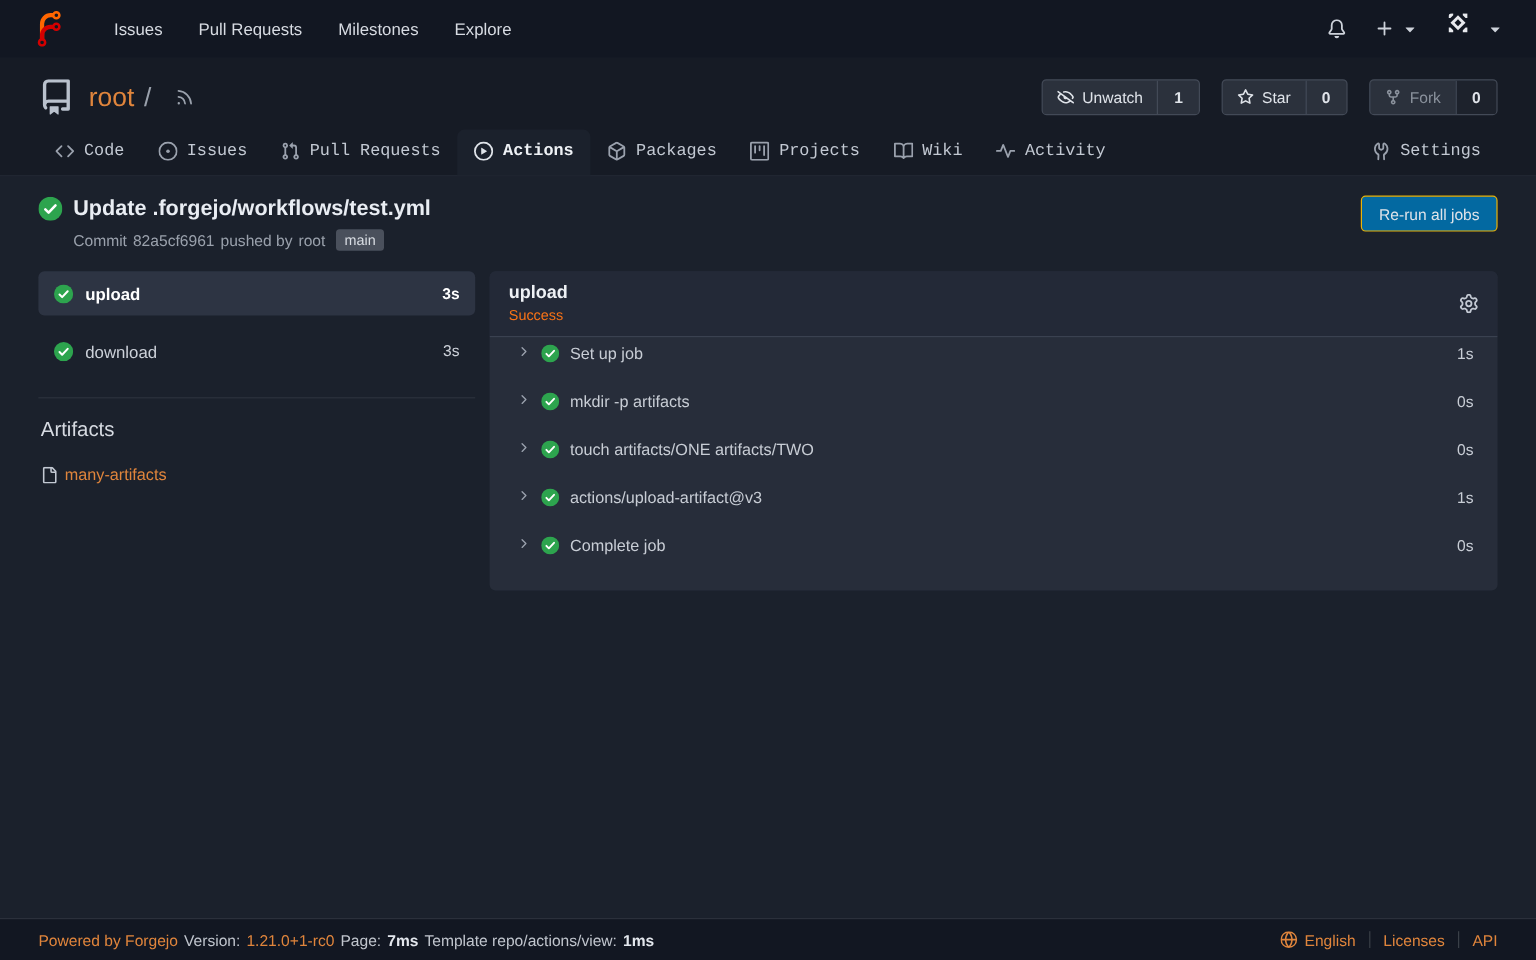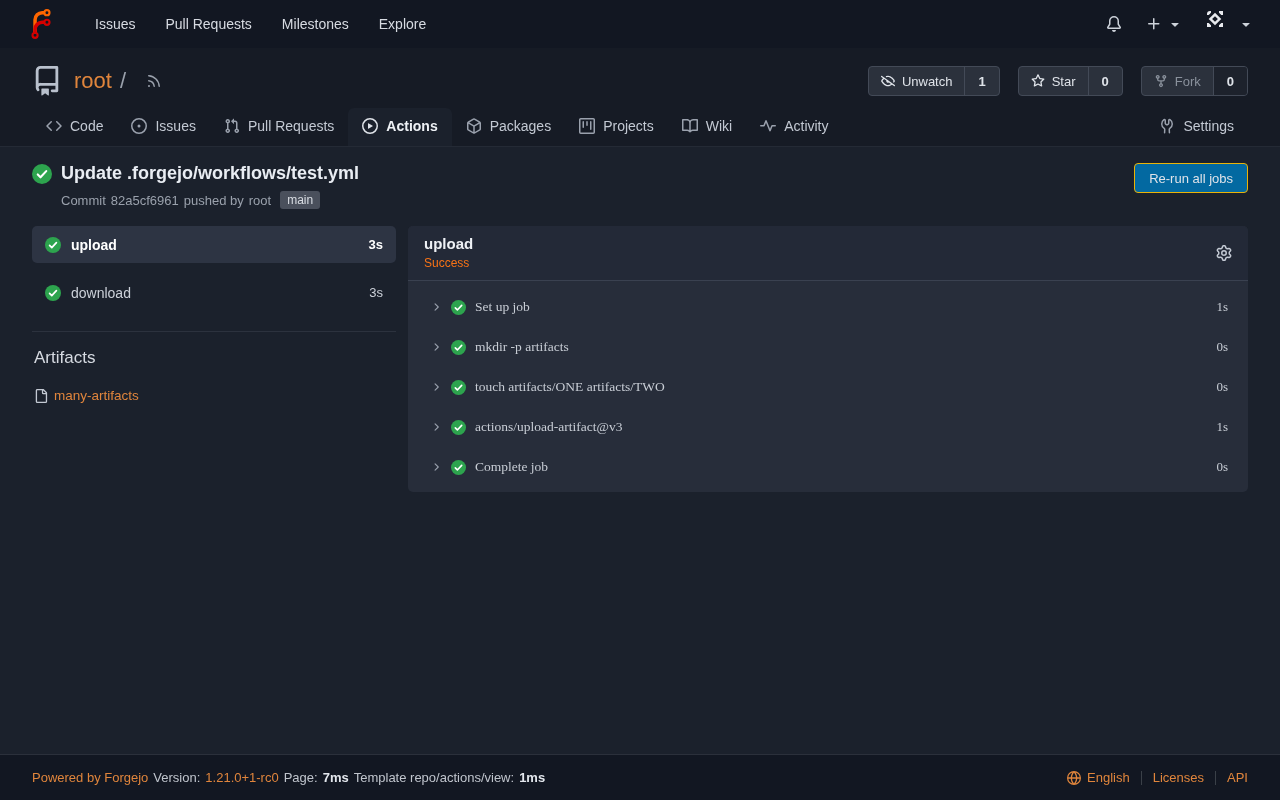--- a/index.html
+++ b/index.html
@@ -34,21 +34,21 @@
   .rss-icon { width:16px; height:16px; fill:#9aa1ac; margin-left:12px; }
   .repo-actions { margin-left:auto; display:flex; gap:18px; }
   .btn-group { display:flex; align-items:stretch; height:30px; background:#2b313c; border:1px solid #434a57; border-radius:4px; overflow:hidden; font-size:13px; color:#dfe3e9; }
   .btn-main { display:flex; align-items:center; gap:7px; padding:0 12px; }
   .btn-main svg { width:14px; height:14px; fill:currentColor; }
   .btn-count { display:flex; align-items:center; padding:0 13px; border-left:1px solid #434a57; font-weight:700; }
   .btn-group.disabled .btn-main { color:#8a919c; }
   .btn-group.disabled .btn-count { background:#1d222c; }
 
   
-  .repo-tabs { display:flex; align-items:flex-end; margin-top:12px; }
+  .repo-tabs { display:flex; align-items:flex-end; margin-top:12px;font-family:Liberation Mono, monospace; }
   .tab { display:flex; align-items:center; gap:8px; padding:10px 14px 12px; font-size:14px; color:#c3c9d3; }
   .tab svg { width:16px; height:16px; fill:#9aa1ad; }
   .tab.active { background:#1b212c; border-radius:6px 6px 0 0; color:#eef1f5; font-weight:700; }
   .tab.active svg { fill:#dfe3e9; }
   .tab-spacer { flex:1; }
 
   
   .main { flex:1; padding:16px 32px 0; }
   .run-header { display:flex; align-items:flex-start; }
   .run-head-left { }
@@ -73,26 +73,26 @@
   .artifact-item a { color:#e0853c; }
 
   
   .panel { flex:1; background:#272d3a; border-radius:5px; overflow:hidden; }
   .panel-header { background:#232937; border-bottom:1px solid #3a4150; padding:9px 16px 10px; display:flex; align-items:flex-start; }
   .panel-job-name { font-size:15px; font-weight:700; color:#eef1f5; }
   .panel-status { font-size:12px; color:#f97316; margin-top:4px; }
   .gear-btn { margin-left:auto; align-self:center; color:#c3c9d3; }
   .gear-btn svg { width:16px; height:16px; fill:currentColor; }
   .steps { padding:6px 0 5px; }
-  .step-row { display:flex; align-items:center; height:40px; padding:0 20px 0 22px; gap:9px; font-size:13.5px; color:#c8cdd5;font-family:Liberation Serif, serif; }
+  .step-row { display:flex; align-items:flex-start; height:40px; padding:0 20px 0 22px; gap:9px; font-size:13.5px; color:#c8cdd5; }
   .step-row .chev { width:12px; height:12px; fill:#9aa1ad; flex:none; }
   .step-duration { margin-left:auto; font-size:13px; color:#c8cdd5; }
 
   
-  .footer { flex:none; height:46px; background:#121722; border-top:1px solid #2b303b; display:flex; align-items:center; padding:0 32px; font-size:13px; color:#c0c5cd; }
+  .footer { flex:none; height:35px; background:#121722; border-top:1px solid #2b303b; display:flex; align-items:center; padding:0 32px; font-size:13px; color:#c0c5cd; }
   .footer a { color:#e0853c; }
   .footer b { color:#e3e7ed; }
   .footer .seg { margin-right:5px; }
   .footer-right { margin-left:auto; display:flex; align-items:center; gap:11px; }
   .footer-right .divider { width:1px; height:14px; background:#3a4048; }
   .lang { display:flex; align-items:center; gap:6px; color:#c0c5cd; }
   .lang svg { width:14px; height:14px; fill:currentColor; }
 </style>
 </head>
 <body>

